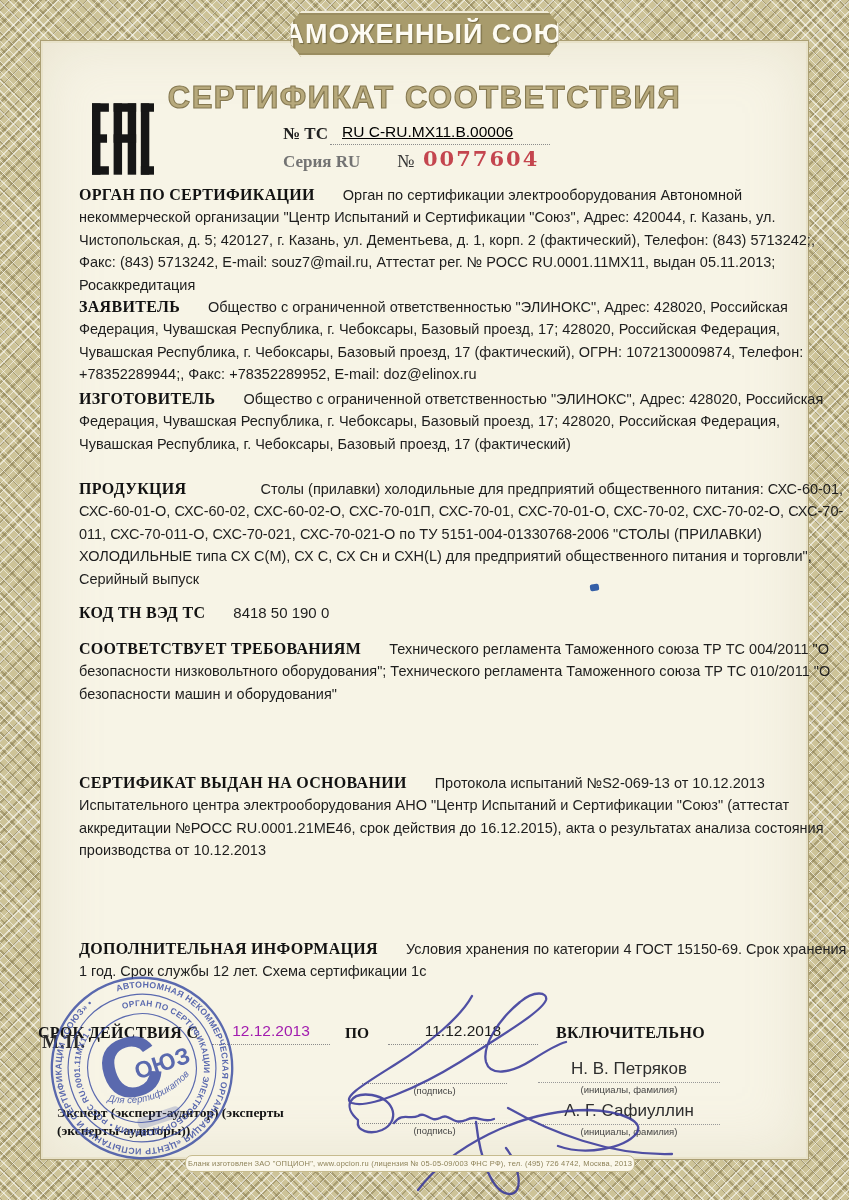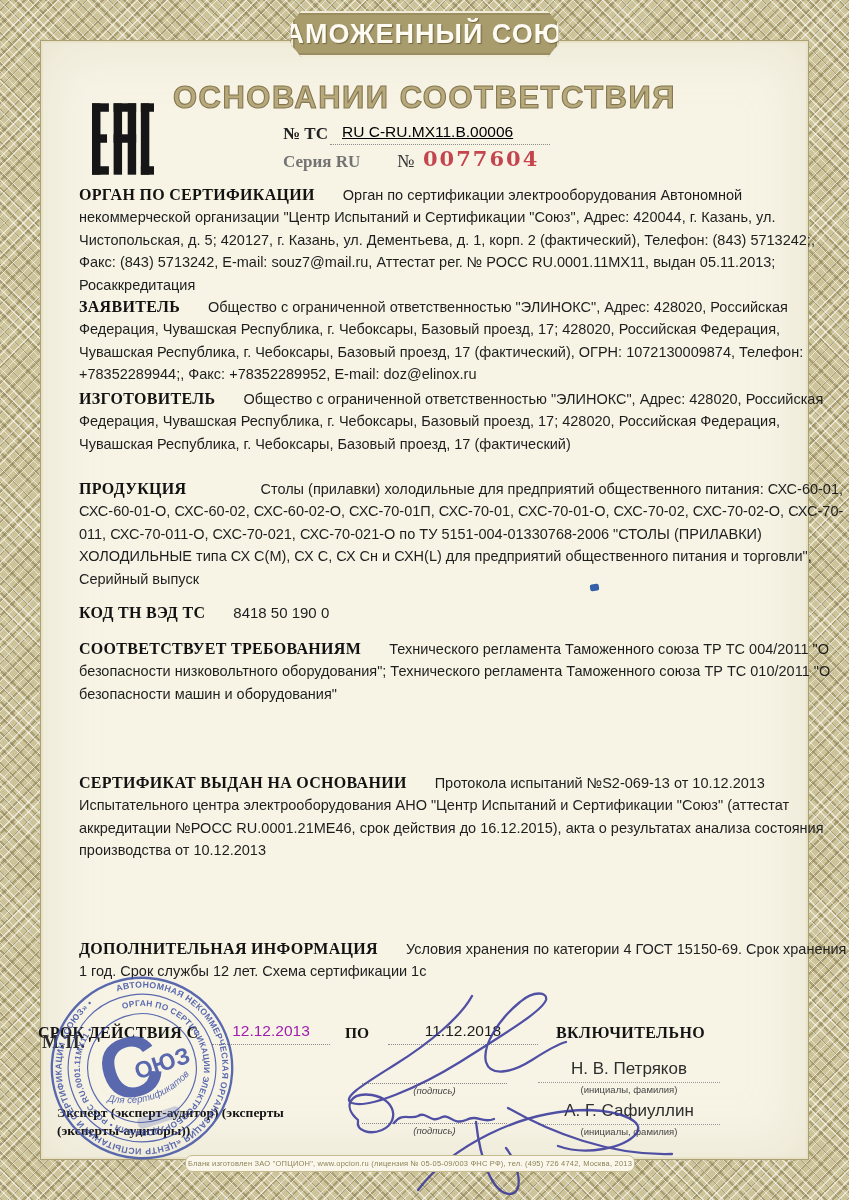--- a/index.html
+++ b/index.html
@@ -46,21 +46,21 @@
   .v-po{top:1024px;left:345px;font-size:15.5px;}
   .v-to{top:1022px;left:388px;width:150px;text-align:center;font-size:15.5px;color:#1d1d1d;border-bottom:1px dotted #8c8c8c;padding-bottom:4px;}
   .v-incl{top:1024px;left:556px;font-size:16px;letter-spacing:.4px;}
 
   
   .role{font-family:"Liberation Serif",serif;font-weight:bold;font-size:13.5px;line-height:17.5px;color:#141414;}
   .role1{top:1063px;left:177px;width:210px;}
   .role2{top:1104px;left:57px;width:250px;}
   .sigline{position:absolute;width:145px;}
   .sigline .line{border-top:1px dotted #888;}
-  .sigline .cap{text-align:center;font-size:9.5px;color:#454545;margin-top:1px;font-style:italic;}
+  .sigline .cap{text-align:center;font-size:9.5px;color:#454545;margin-top:1px;}
   .sigline1{top:1083px;left:362px;}
   .sigline2{top:1123px;left:362px;}
   .namebox{position:absolute;width:182px;text-align:center;}
   .namebox .nm{font-size:17px;color:#2e2e2e;padding-bottom:3px;border-bottom:1px dotted #999;white-space:nowrap;}
   .namebox .cap{font-size:9.5px;color:#454545;margin-top:1px;}
   .name1{top:1059px;left:538px;}
   .name2{top:1101px;left:538px;}
   .mp{top:1032px;left:42px;font-size:18px;letter-spacing:1px;color:#2b2b2b;}
 
   
@@ -97,21 +97,21 @@
             <rect x="38" y="0" width="9" height="76"></rect>
           <rect x="23" y="0" width="24" height="9"></rect>
             <rect x="23" y="33" width="24" height="9"></rect>
           <rect x="52" y="0" width="9" height="76"></rect>
             <rect x="52" y="0" width="14" height="9"></rect>
           <rect x="52" y="67" width="14" height="9"></rect>
         </g>
       </svg>
     </div>
 
-    <div class="abs doc-title">ОСНОВАНИИ СООТВЕТСТВИЯ</div>
+    <div class="abs doc-title">СЕРТИФИКАТ СООТВЕТСТВИЯ</div>
     <div class="abs numline1-label serifb">№ ТС</div>
     <div class="abs numline1-value">RU C-RU.MX11.B.00006</div>
     <div class="abs series-label serifb">Серия RU</div>
     <div class="abs series-no">№</div>
     <div class="abs series-value">0077604</div>
 
     <div class="abs sec" style="top:184px">
       <span class="lbl">ОРГАН ПО СЕРТИФИКАЦИИ</span><span>Орган по сертификации электрооборудования Автономной некоммерческой организации "Центр Испытаний и Сертификации "Союз",  Адрес: 420044, г. Казань, ул. Чистопольская, д. 5; 420127, г. Казань, ул. Дементьева, д. 1, корп. 2 (фактический),  Телефон: (843) 5713242;,  Факс: (843) 5713242,  E-mail: souz7@mail.ru,  Аттестат рег. № РОСС RU.0001.11МХ11,  выдан 05.11.2013; Росаккредитация</span>
     </div>
     <div class="abs sec" style="top:296px">

